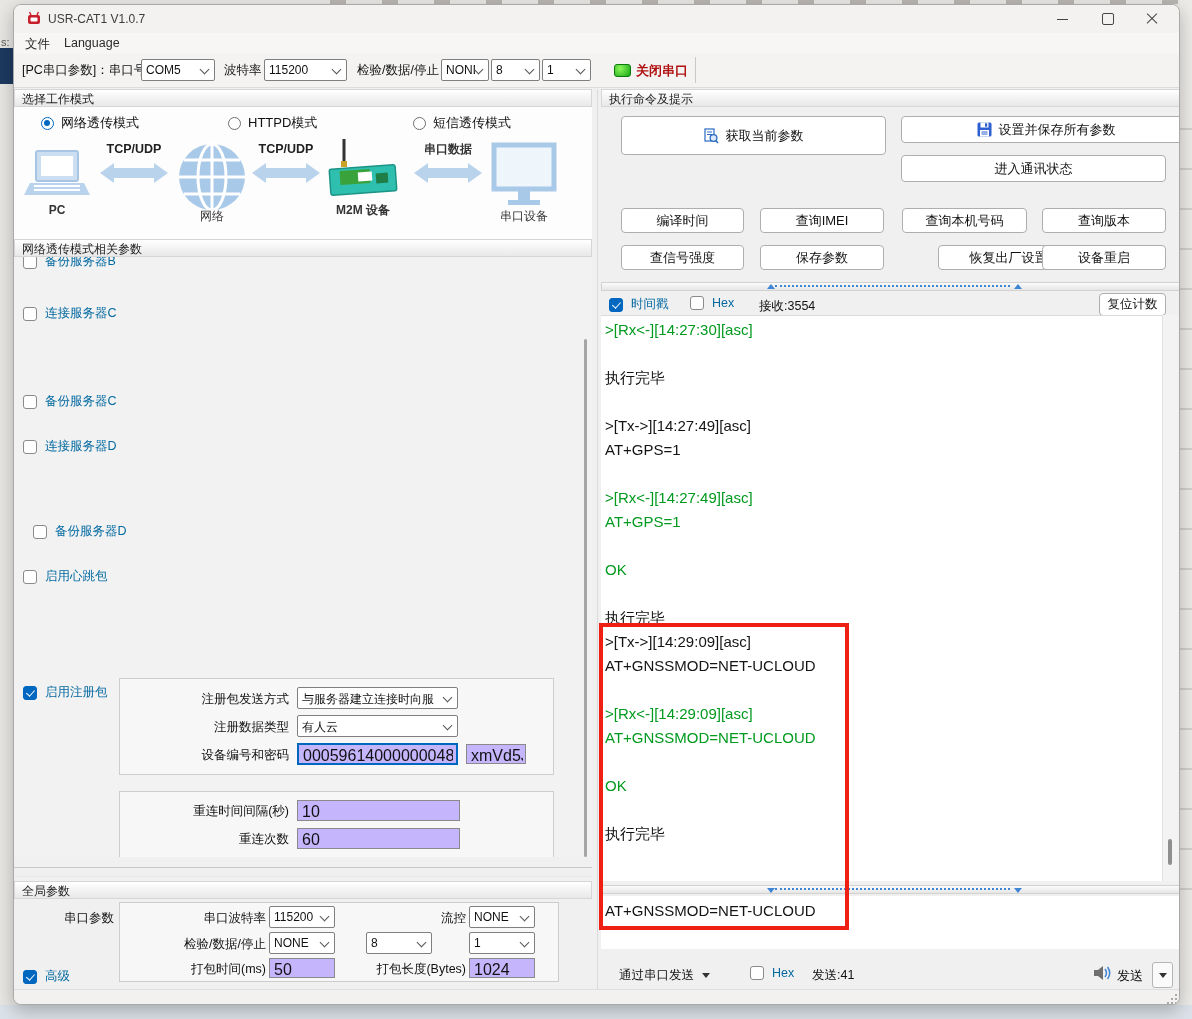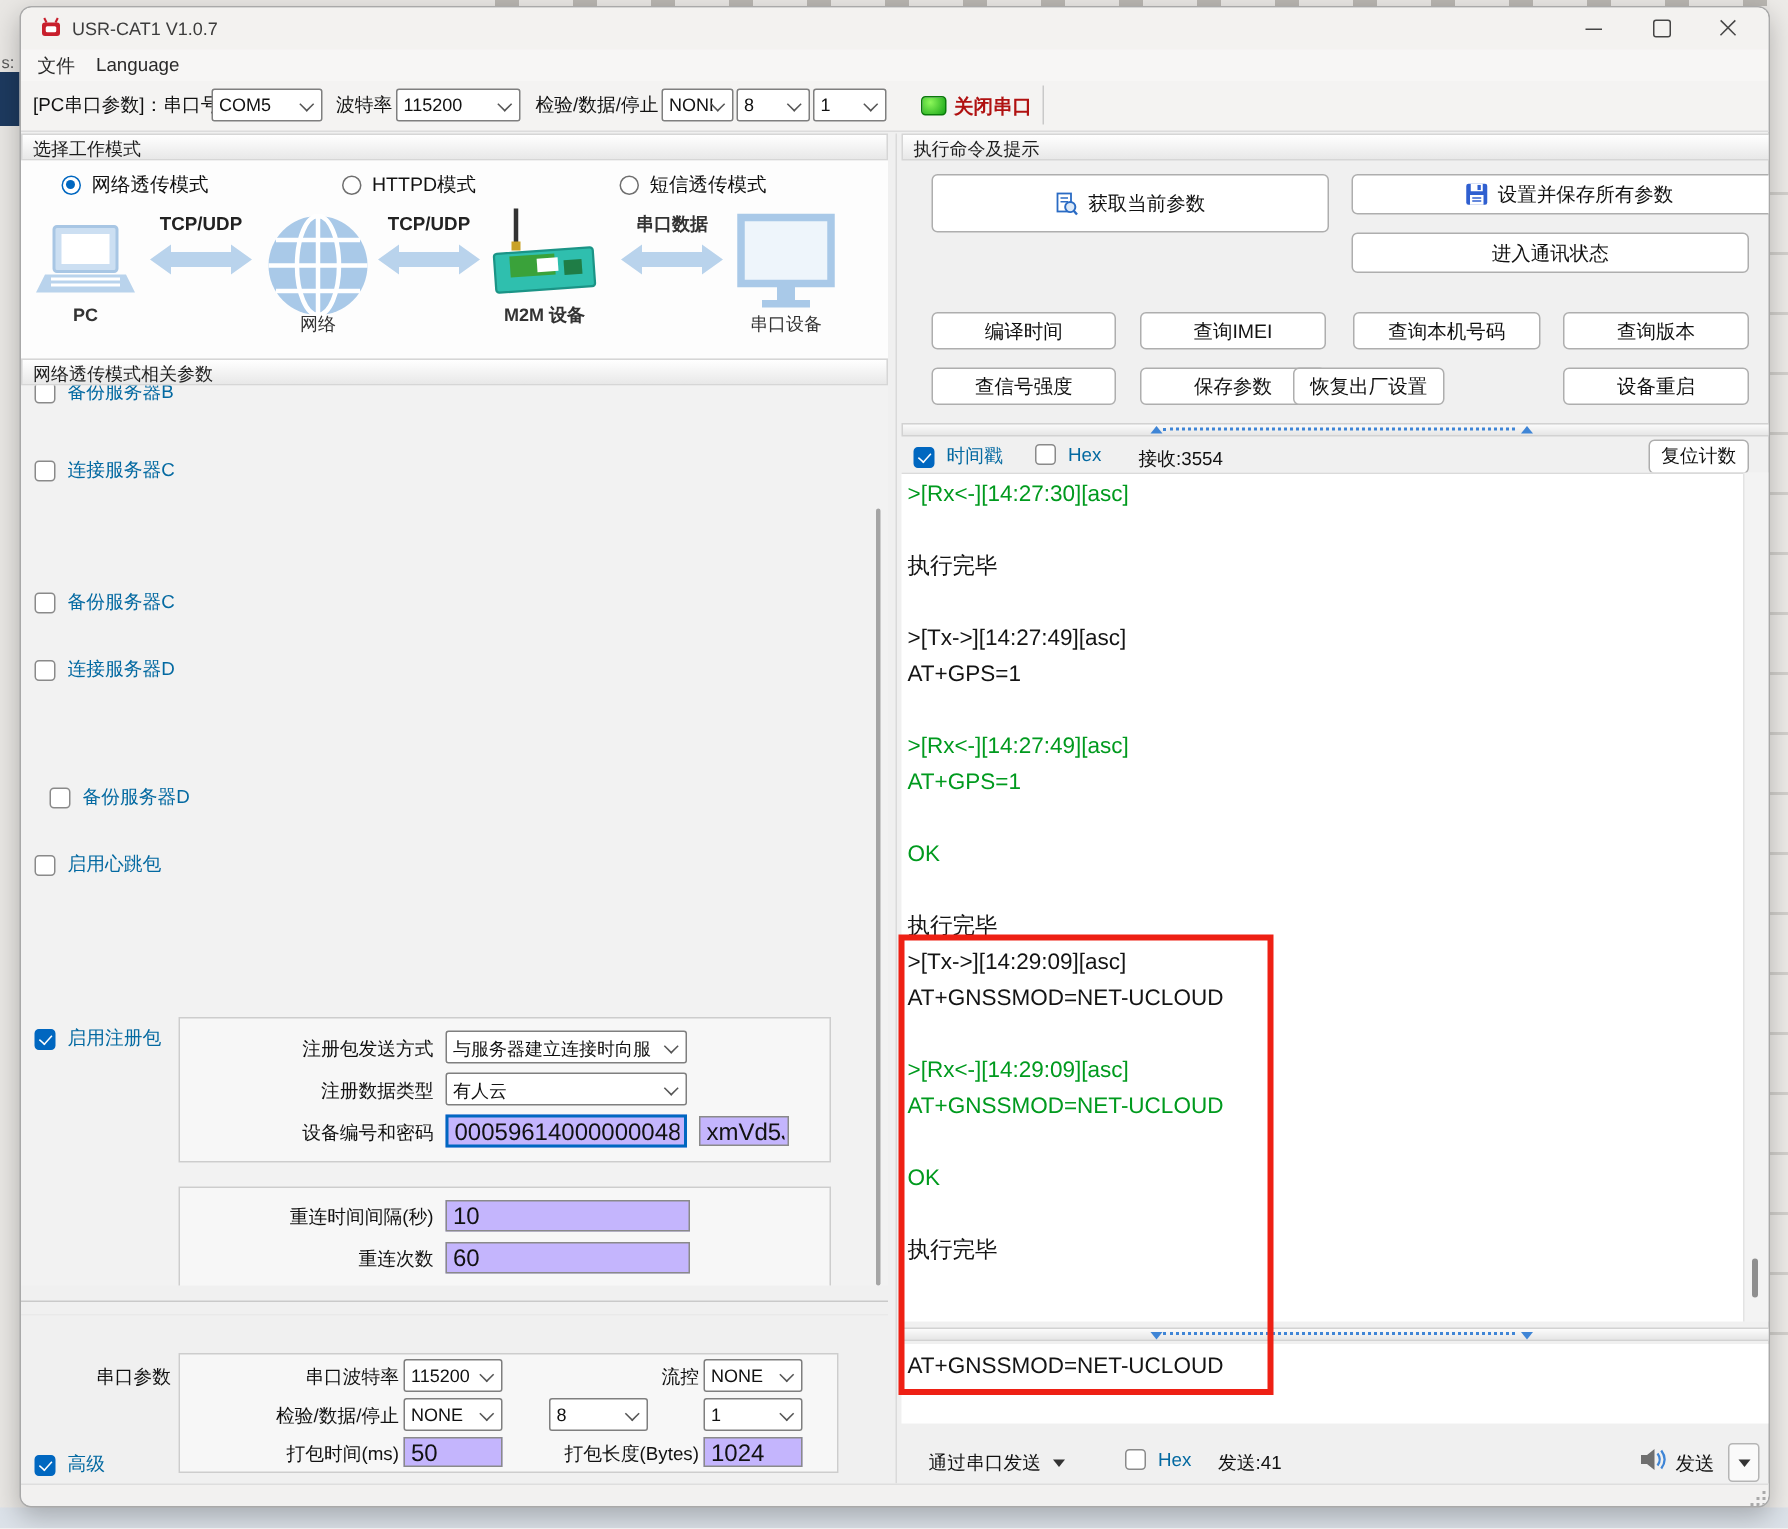--- a/index.html
+++ b/index.html
@@ -302,20 +302,21 @@
         <div class="inp" style="left:177px;top:36px;width:163px;height:21px">
           <span class="itext">60</span>
         </div>
       </div>
     </div>
 
     <div class="thin-scroll" style="left:570px;top:334px;width:3px;height:518px"></div>
 
     <div class="hsplit-line" style="top:862px"></div>
 
+    <div class="ghead" style="left:0;top:876px;width:578px">全局参数</div>
 
     <span class="flabel" style="left:20px;top:905px;width:80px">串口参数</span>
     <div class="gbox" style="left:105px;top:897px;width:440px;height:80px"></div>
 
     <span class="flabel" style="left:130px;top:905px;width:122px">串口波特率</span>
     <div class="combo" style="left:255px;top:901px;width:66px">
       <span class="ctext" style="width:42px">115200</span>
       <span class="chev"></span>
     </div>
     <span class="flabel" style="left:372px;top:905px;width:80px">流控</span>
@@ -392,21 +393,21 @@
       </div>
     <div class="rbtn" style="left:1028px;top:203px;width:124px;height:25px">
         <span>查询版本</span>
       </div>
     <div class="rbtn" style="left:607px;top:240px;width:123px;height:25px">
         <span>查信号强度</span>
       </div>
     <div class="rbtn" style="left:746px;top:240px;width:124px;height:25px">
         <span>保存参数</span>
       </div>
-    <div class="rbtn" style="left:848px;top:240px;width:101px;height:25px">
+    <div class="rbtn" style="left:924px;top:240px;width:141px;height:25px">
         <span>恢复出厂设置</span>
       </div>
     <div class="rbtn" style="left:1028px;top:240px;width:124px;height:25px">
         <span>设备重启</span>
       </div>
 
     <div class="splitter" style="left:587px;top:277px;width:580px">
       <div class="sp-handle" style="left:173px;width:235px"></div>
       <span class="tri up" style="left:165px"></span>
       <span class="tri up" style="left:412px"></span>

